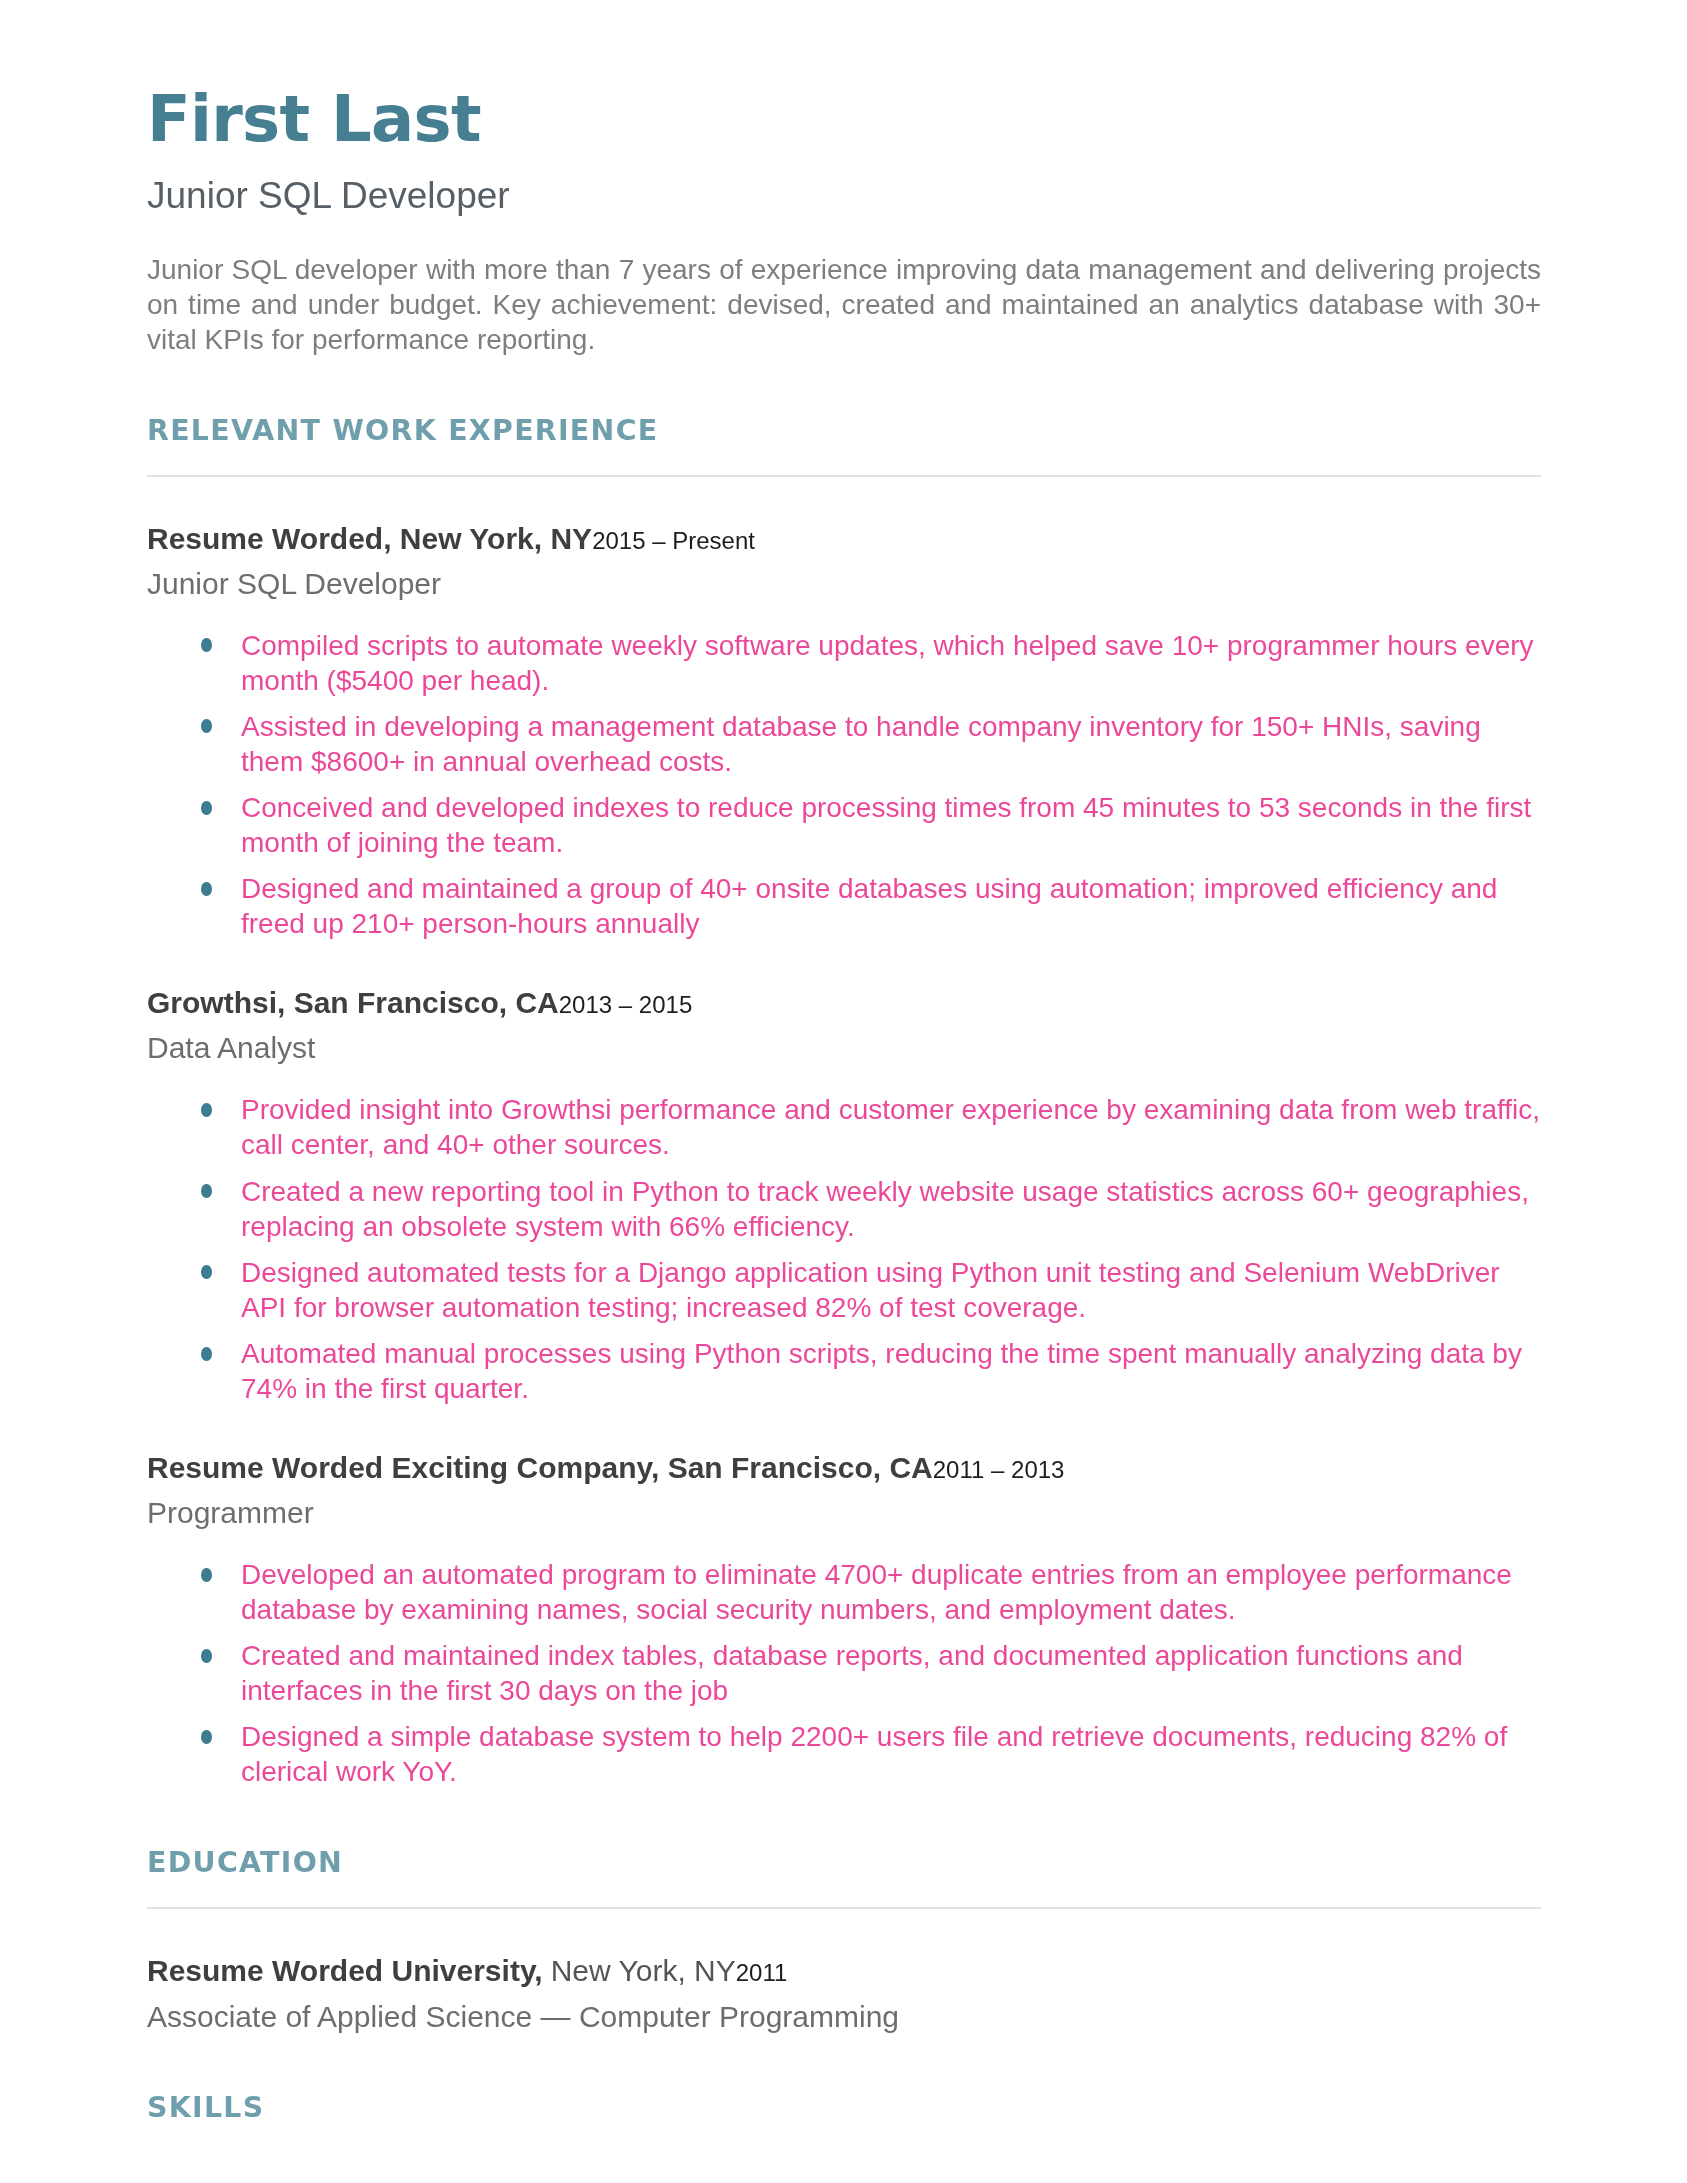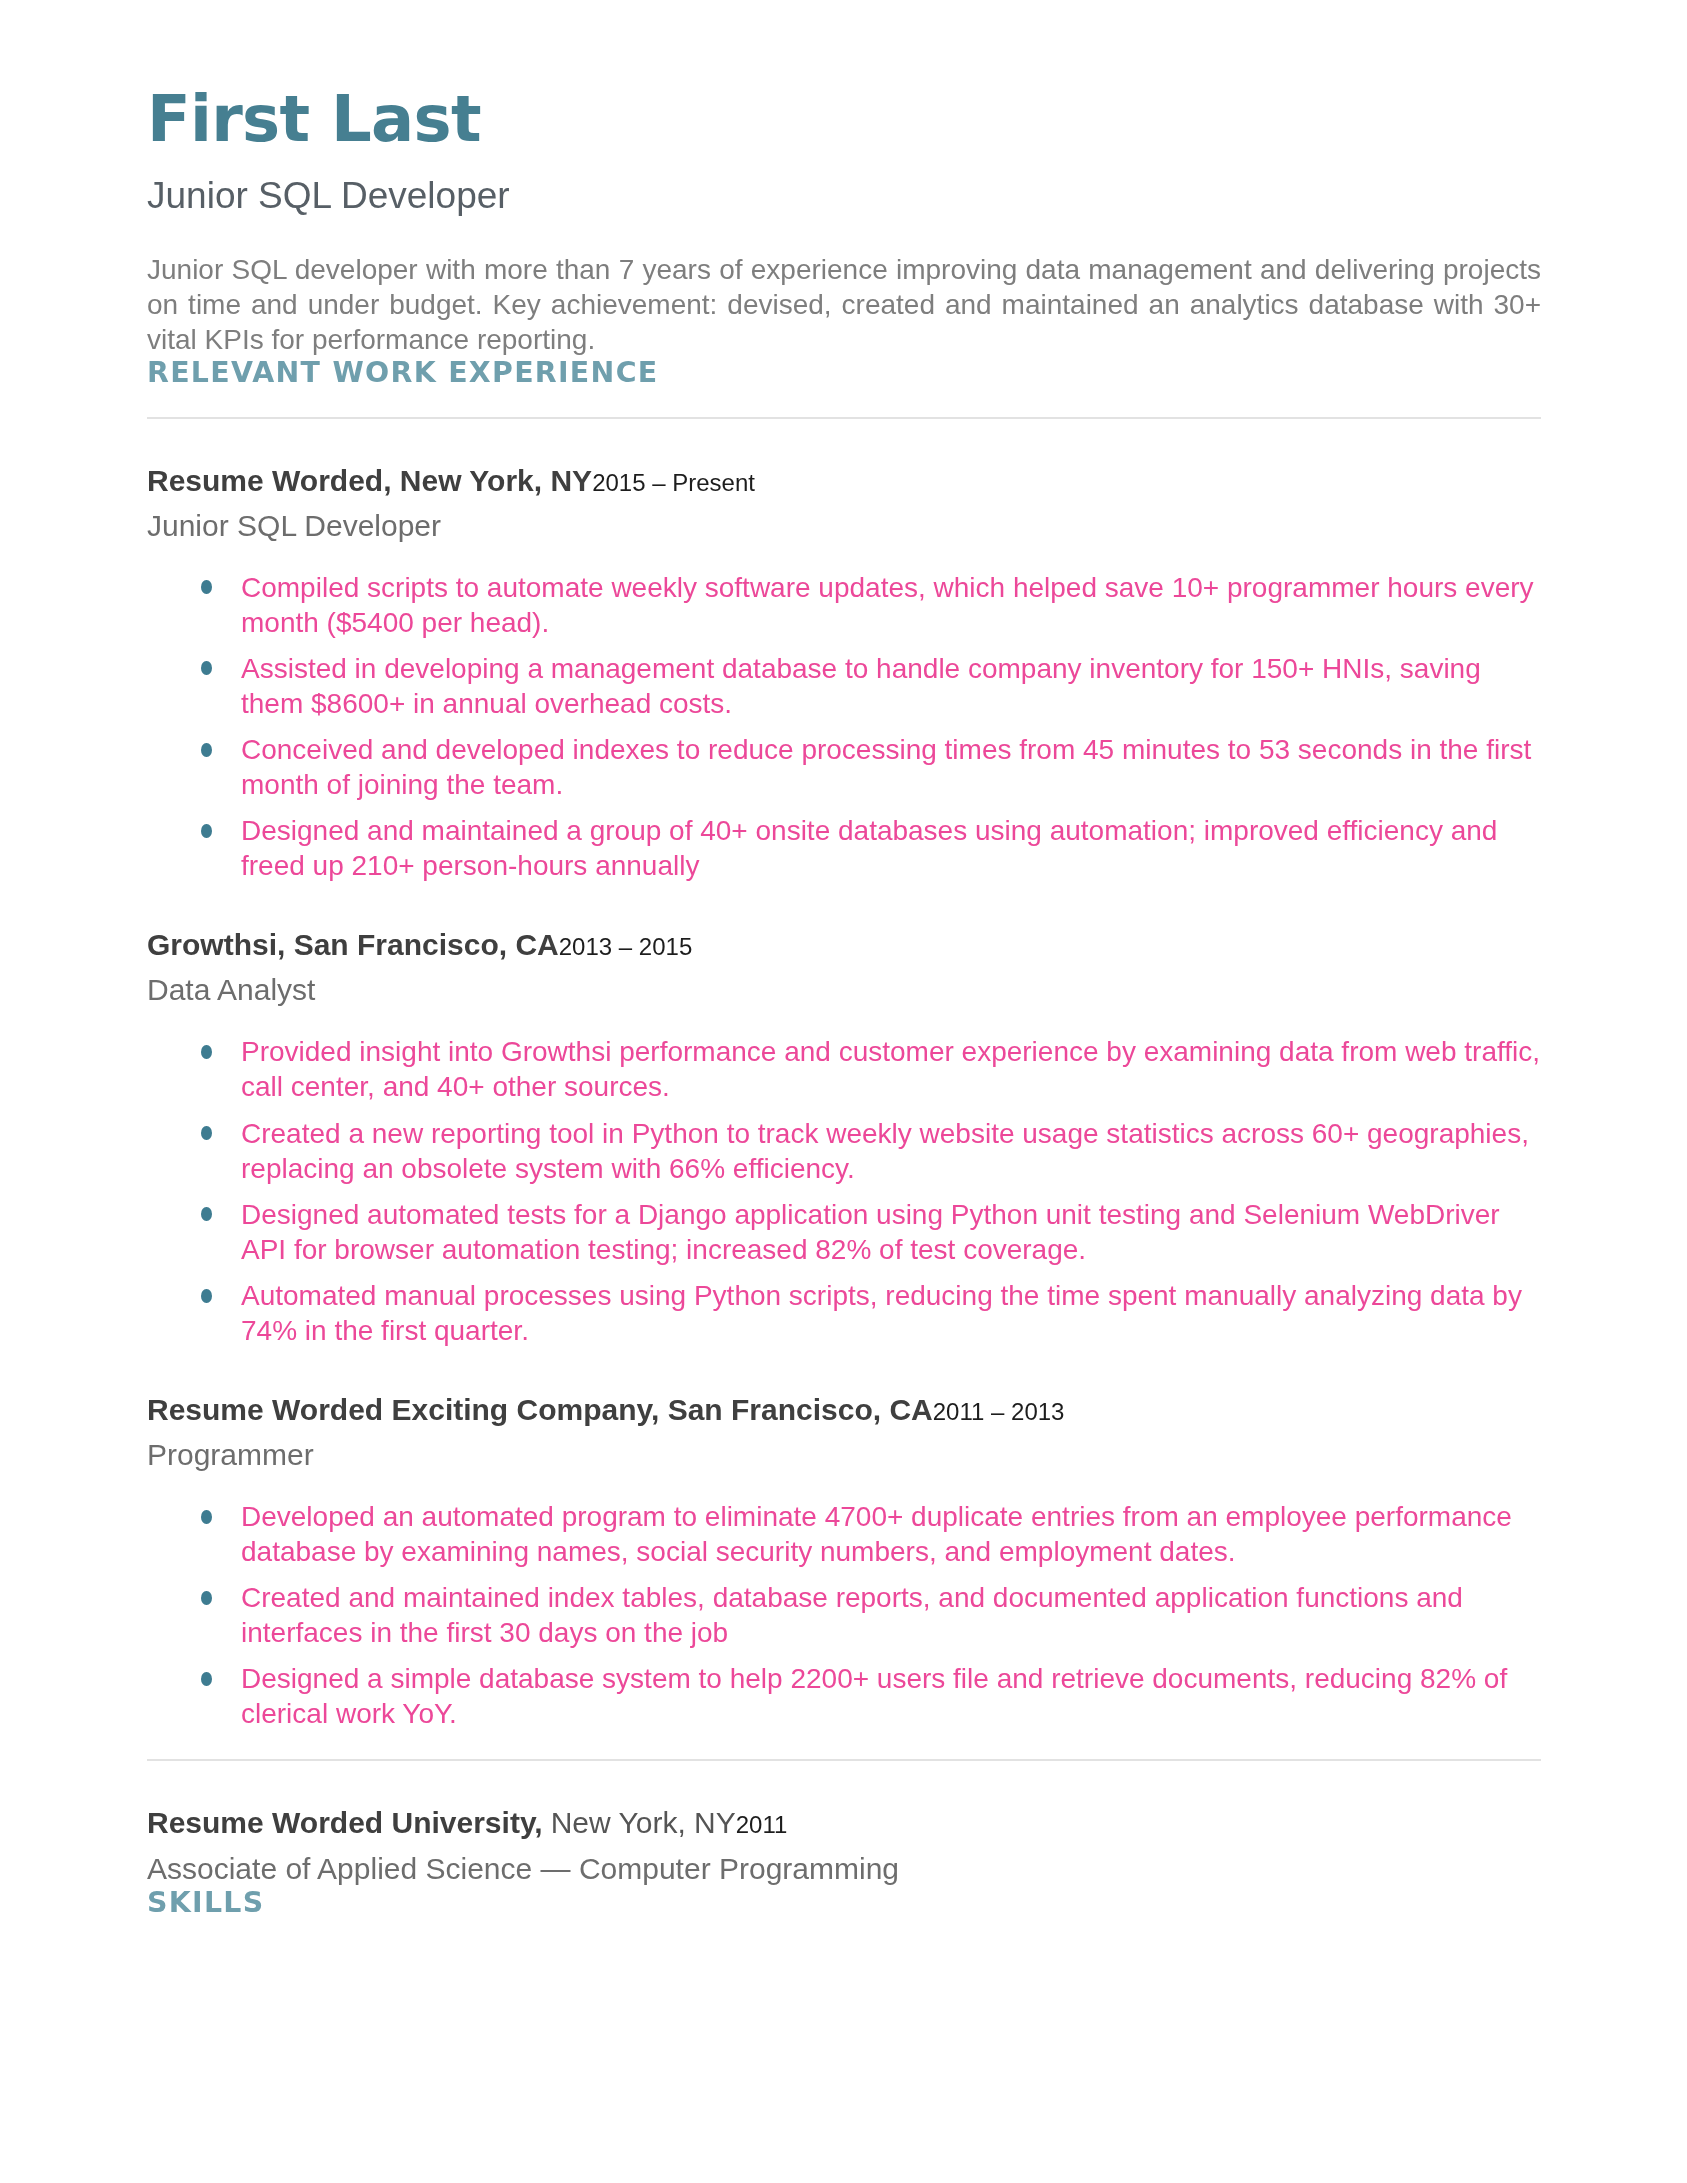--- a/index.html
+++ b/index.html
@@ -51,20 +51,21 @@
     margin-top: 36px;
     font-size: 28px;
     line-height: 35px;
     color: #7e7e7e;
     text-align: justify;
   }
 
   
   .section-heading {
     font-family: "DejaVu Sans", "Liberation Sans", sans-serif;
+    margin-top: 58px;
     font-size: 28.4px;
     font-weight: bold;
     letter-spacing: 1.3px;
     color: #6f9fad;
     line-height: 1.1;
   }
   .divider {
     border: none;
     border-top: 2px solid #e2e2e2;
     margin-top: 28px;
@@ -187,20 +188,21 @@
       <div class="role">Programmer</div>
       <ul class="bullets">
         <li>Developed an automated program to eliminate 4700+ duplicate entries from an employee performance database by examining names, social security numbers, and employment dates.</li>
         <li>Created and maintained index tables, database reports, and documented application functions and interfaces in the first 30 days on the job</li>
         <li>Designed a simple database system to help 2200+ users file and retrieve documents, reducing 82% of clerical work YoY.</li>
       </ul>
     </article>
   </section>
 
   <section>
+    <h2 class="section-heading">EDUCATION</h2>
     <hr class="divider">
     <div class="edu-block">
       <div class="edu-row">
         <span><span class="edu-school-bold">Resume Worded University,</span><span class="edu-school-location">New York, NY</span></span>
         <span class="dates">2011</span>
       </div>
       <div class="degree">Associate of Applied Science — Computer Programming</div>
     </div>
   </section>
 

